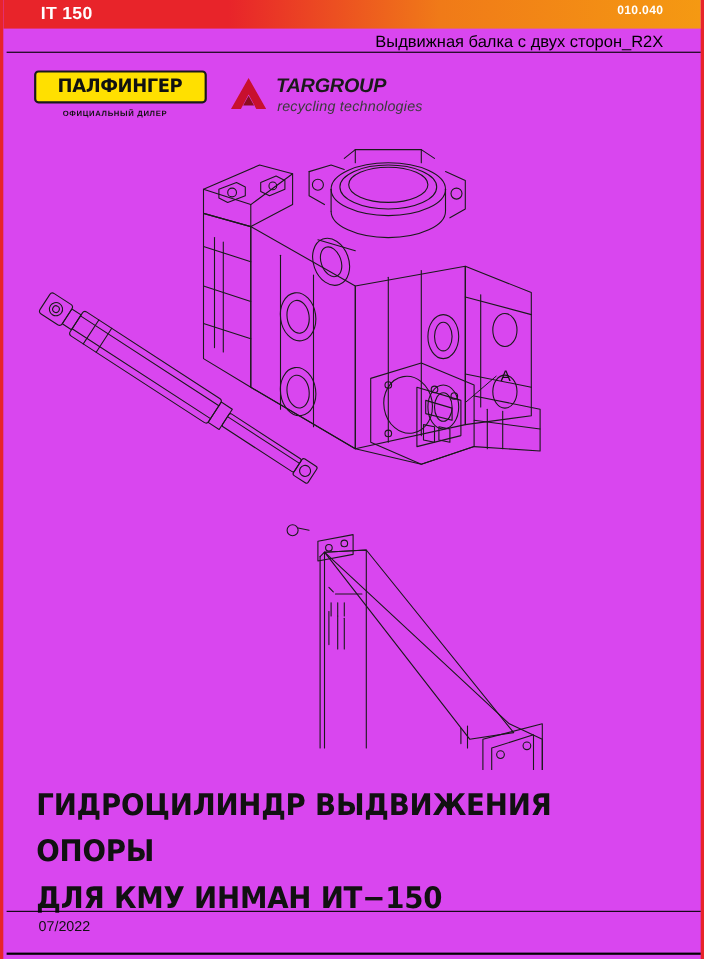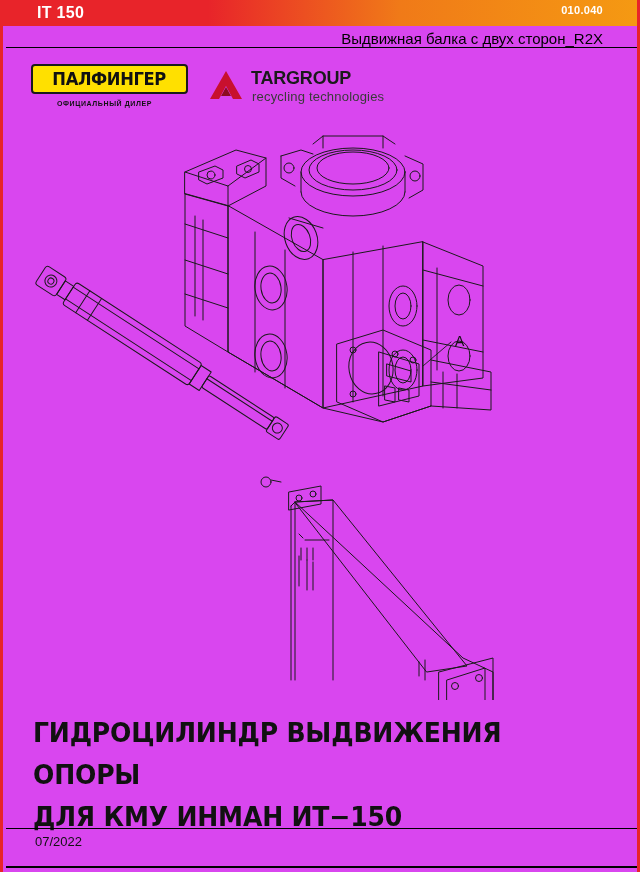--- a/index.html
+++ b/index.html
@@ -100,20 +100,21 @@
     font-weight: bold;
     color: #111111;
     letter-spacing: 0.6px;
   }
   .targroup {
     position: absolute;
     left: 178px;
     top: 2px;
     width: 180px;
     height: 42px;
+    font-style: italic;
   }
   .tg-mark {
     position: absolute;
     left: 0;
     top: 4px;
     width: 34px;
     height: 30px;
   }
   .tg-name {
     position: absolute;

